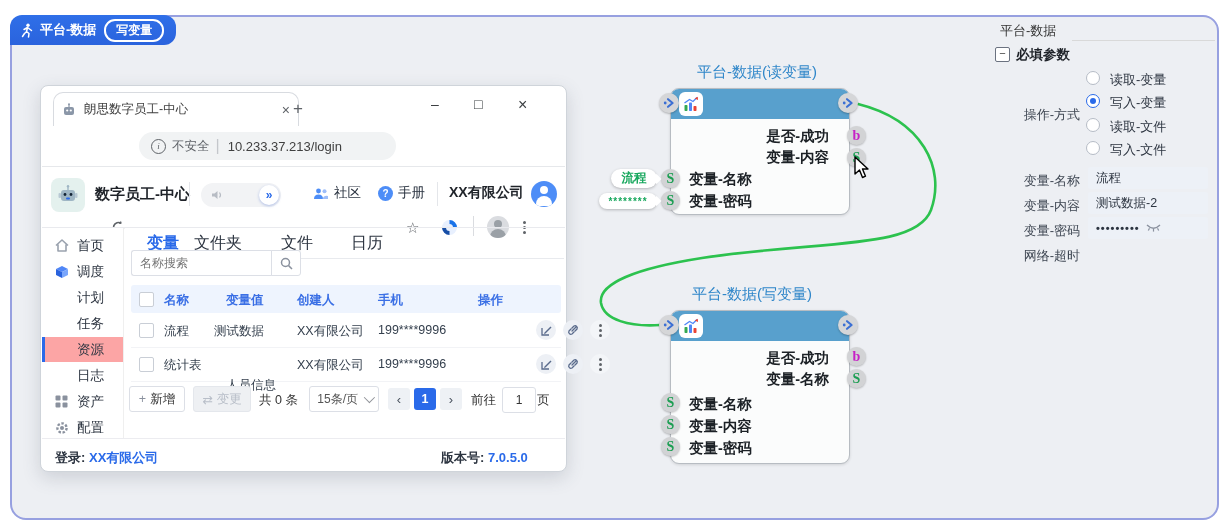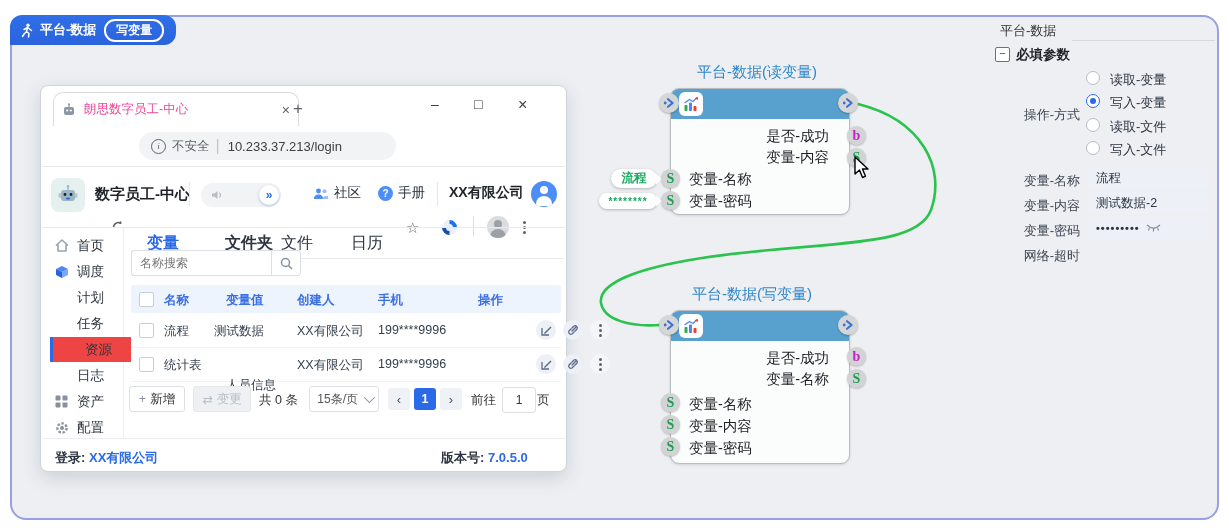--- a/index.html
+++ b/index.html
@@ -6,21 +6,21 @@
   #root{position:relative;width:1229px;height:530px;font-family:"Liberation Sans","DejaVu Sans",sans-serif;overflow:hidden;background:#fff;color:#222;}
   .abs{position:absolute;}
   
   .frame{position:absolute;left:10px;top:15px;width:1205px;height:501px;border:2px solid #97a0e0;border-radius:16px;background:#edeff3;}
   .wftab{position:absolute;left:10px;top:15px;height:30px;background:linear-gradient(#2f6fe8,#2a63dd);border-radius:12px 12px 12px 0;display:flex;align-items:center;padding:0 12px 0 10px;color:#fff;z-index:5;}
   .wftab .t{font-size:13px;font-weight:bold;margin:0 8px 0 6px;}
   .wfbadge{border:2px solid #fff;border-radius:11px;padding:1px 10px;font-size:12px;font-weight:bold;color:#fff;}
   
   .bwin{position:absolute;left:40px;top:85px;width:525px;height:385px;background:#fff;border:1px solid #cfd4da;border-radius:8px;box-shadow:0 6px 18px rgba(60,70,90,.18);z-index:3;}
   .btab{position:absolute;left:12px;top:6px;width:228px;height:33px;border:1px solid #d8dbe0;border-bottom:none;border-radius:10px 10px 0 0;background:#fff;display:flex;align-items:center;padding:0 8px;}
-  .btab .title{font-size:12.5px;color:#ec4899;flex:1;margin-left:8px;white-space:nowrap;overflow:hidden;}
+  .btab .title{font-size:12.5px;color:#404040;flex:1;margin-left:8px;white-space:nowrap;overflow:hidden;}
   .gico{color:#5f6368;font-size:14px;}
   .winbtn{position:absolute;top:10px;font-size:14px;color:#3c4043;}
   .toolbar-ico{position:absolute;top:132px;font-size:16px;color:#5f6368;}
   .urlpill{position:absolute;left:98px;top:46px;width:257px;height:28px;background:#f1f3f4;border-radius:14px;display:flex;align-items:center;padding:0 12px;box-sizing:border-box;}
   .info-i{width:13px;height:13px;border:1.4px solid #5f6368;border-radius:50%;font-size:9px;color:#5f6368;display:flex;align-items:center;justify-content:center;font-style:italic;font-family:"Liberation Serif",serif;}
   .urlpill .sec{font-size:12.5px;color:#5f6368;margin:0 6px;}
   .urlpill .bar{color:#c4c7cb;margin-right:8px;}
   .urlpill .url{font-size:13px;color:#404040;}
   .avatar-g{position:absolute;width:22px;height:22px;border-radius:50%;background:#dadce0;overflow:hidden;}
   .avatar-g::before{content:"";position:absolute;left:7px;top:4px;width:8px;height:8px;border-radius:50%;background:#9aa0a6;}
@@ -38,21 +38,21 @@
   .company{position:absolute;top:98px;font-size:14px;font-weight:bold;color:#1f2329;}
   .avatar-b{position:absolute;width:26px;height:26px;border-radius:50%;background:#4d8df7;overflow:hidden;}
   .avatar-b::before{content:"";position:absolute;left:9px;top:5px;width:8px;height:8px;border-radius:50%;background:#fff;}
   .avatar-b::after{content:"";position:absolute;left:5px;top:15px;width:16px;height:10px;border-radius:8px 8px 0 0;background:#fff;}
   .apphead-line2{position:absolute;left:1px;top:141px;width:523px;height:1px;background:#e9eaee;}
   
   .sidebar{position:absolute;left:1px;top:142px;width:81px;height:211px;border-right:1px solid #efefef;background:#fff;text-decoration:underline;}
   .sitem{position:absolute;left:0;width:81px;height:25px;display:flex;align-items:center;font-size:13.5px;color:#2c3440;}
   .sitem .ic{width:15px;margin-left:13px;margin-right:7px;display:flex;}
   .sitem.sub{padding-left:35px;box-sizing:border-box;}
-  .sitem.active{background:#ef4444;margin-left:8px;}
+  .sitem.active{background:#fca5a5;}
   .sitem.active::before{content:"";position:absolute;left:0;top:0;width:3px;height:100%;background:#2a6ae9;}
   
   .ctab{position:absolute;top:147px;font-size:16px;color:#2c3440;}
   .ctab.active{color:#2a6ae9;font-weight:bold;}
   .ctab.active::after{content:"";position:absolute;left:50%;transform:translateX(-50%);bottom:-8px;width:30px;height:2px;background:#2a6ae9;}
   .ctabline{position:absolute;left:95px;top:172px;width:428px;height:1px;background:#e8eaee;}
   
   .search-input{position:absolute;left:90px;top:164px;width:138px;height:24px;border:1px solid #dcdfe6;border-right:none;border-radius:3px 0 0 3px;font-size:12px;color:#333;padding:0 8px;outline:none;background:#fff;font-family:inherit;}
   .search-btn{position:absolute;left:230px;top:164px;width:30px;height:26px;border:1px solid #dcdfe6;border-radius:0 3px 3px 0;background:#fff;display:flex;align-items:center;justify-content:center;box-sizing:border-box;}
   
@@ -71,21 +71,21 @@
   .pgbtn{position:absolute;width:22px;height:22px;border-radius:3px;background:#eef1f5;color:#49525e;font-size:13px;display:flex;align-items:center;justify-content:center;}
   .pgcur{position:absolute;width:22px;height:22px;border-radius:3px;background:#2a6ae9;color:#fff;font-size:12.5px;font-weight:bold;display:flex;align-items:center;justify-content:center;}
   .goto-input{position:absolute;width:28px;height:22px;border:1px solid #dcdfe6;border-radius:3px;text-align:center;font-size:12px;color:#333;outline:none;font-family:inherit;}
   
   .statline{position:absolute;left:1px;top:352px;width:523px;height:1px;background:#ececf0;}
   .stat{position:absolute;top:363px;font-size:13px;font-weight:bold;color:#2c3440;white-space:nowrap;}
   .stat .blue{color:#2a6ae9;}
   .stat .green{color:#18a058;}
   
   .ntitle{position:absolute;width:190px;text-align:center;font-size:15px;color:#2f86c9;z-index:4;}
-  .node{position:absolute;width:178px;border:1px solid #b7bcc2;border-radius:9px;background:#fbfcfc;box-shadow:0 1px 3px rgba(0,0,0,.12);z-index:3;}
+  .node{position:absolute;width:178px;border:1px solid #b7bcc2;border-radius:9px;background:#fbfcfc;box-shadow:0 1px 3px rgba(0,0,0,.12);z-index:3;font-weight:bold;}
   .nhead{height:30px;background:#58a0cd;border-radius:8px 8px 0 0;}
   .nicon{position:absolute;left:8px;top:3px;width:24px;height:24px;background:#fff;border-radius:6px;display:flex;align-items:center;justify-content:center;}
   .execport{position:absolute;width:20px;height:20px;border-radius:50%;background:#d5d6d8;box-shadow:0 1px 2px rgba(0,0,0,.25);display:flex;align-items:center;justify-content:center;z-index:4;}
   .dport{position:absolute;width:19px;height:19px;border-radius:50%;background:#d2d3d5;box-shadow:0 1px 2px rgba(0,0,0,.22);display:flex;align-items:center;justify-content:center;font-family:"Liberation Serif","DejaVu Serif",serif;font-weight:bold;font-size:14px;z-index:4;}
   .dport.s{color:#1d9e53;}
   .dport.b{color:#c621c6;}
   .nrow{position:absolute;font-size:14.5px;color:#1c2126;white-space:nowrap;}
   .nrow.out{text-align:right;}
   .tagpill{position:absolute;background:#fff;border-radius:10px;box-shadow:0 1px 3px rgba(0,0,0,.25);color:#18a85e;font-weight:bold;display:flex;align-items:center;justify-content:center;z-index:4;}
   .tagpill::after{content:"";position:absolute;right:-3px;top:50%;width:7px;height:7px;background:#fff;transform:translateY(-50%) rotate(45deg);}
@@ -265,21 +265,21 @@
             <svg width="14" height="14" viewBox="0 0 14 14">
               <circle cx="7" cy="7" r="4.6" fill="none" stroke="#8a919e" stroke-width="2.4" stroke-dasharray="2.4 1.7"></circle>
               <circle cx="7" cy="7" r="2" fill="#8a919e"></circle>
             </svg>
           </span>
       <span>配置</span>
     </div>
   </div>
 
   <span class="ctab active" style="left:106px;">变量</span>
-  <span class="ctab" style="left:184px;font-weight:bold;">文件夹</span>
+  <span class="ctab" style="left:153px;">文件夹</span>
   <span class="ctab" style="left:240px;">文件</span>
   <span class="ctab" style="left:310px;">日历</span>
   <div class="ctabline"></div>
 
   <input class="search-input" placeholder="名称搜索" style="">
   <div class="search-btn">
     <svg width="13" height="13" viewBox="0 0 13 13">
           <circle cx="5.5" cy="5.5" r="4" stroke="#8a919e" stroke-width="1.5" fill="none"></circle>
           <line x1="8.6" y1="8.6" x2="12" y2="12" stroke="#8a919e" stroke-width="1.5"></line>
         </svg>

